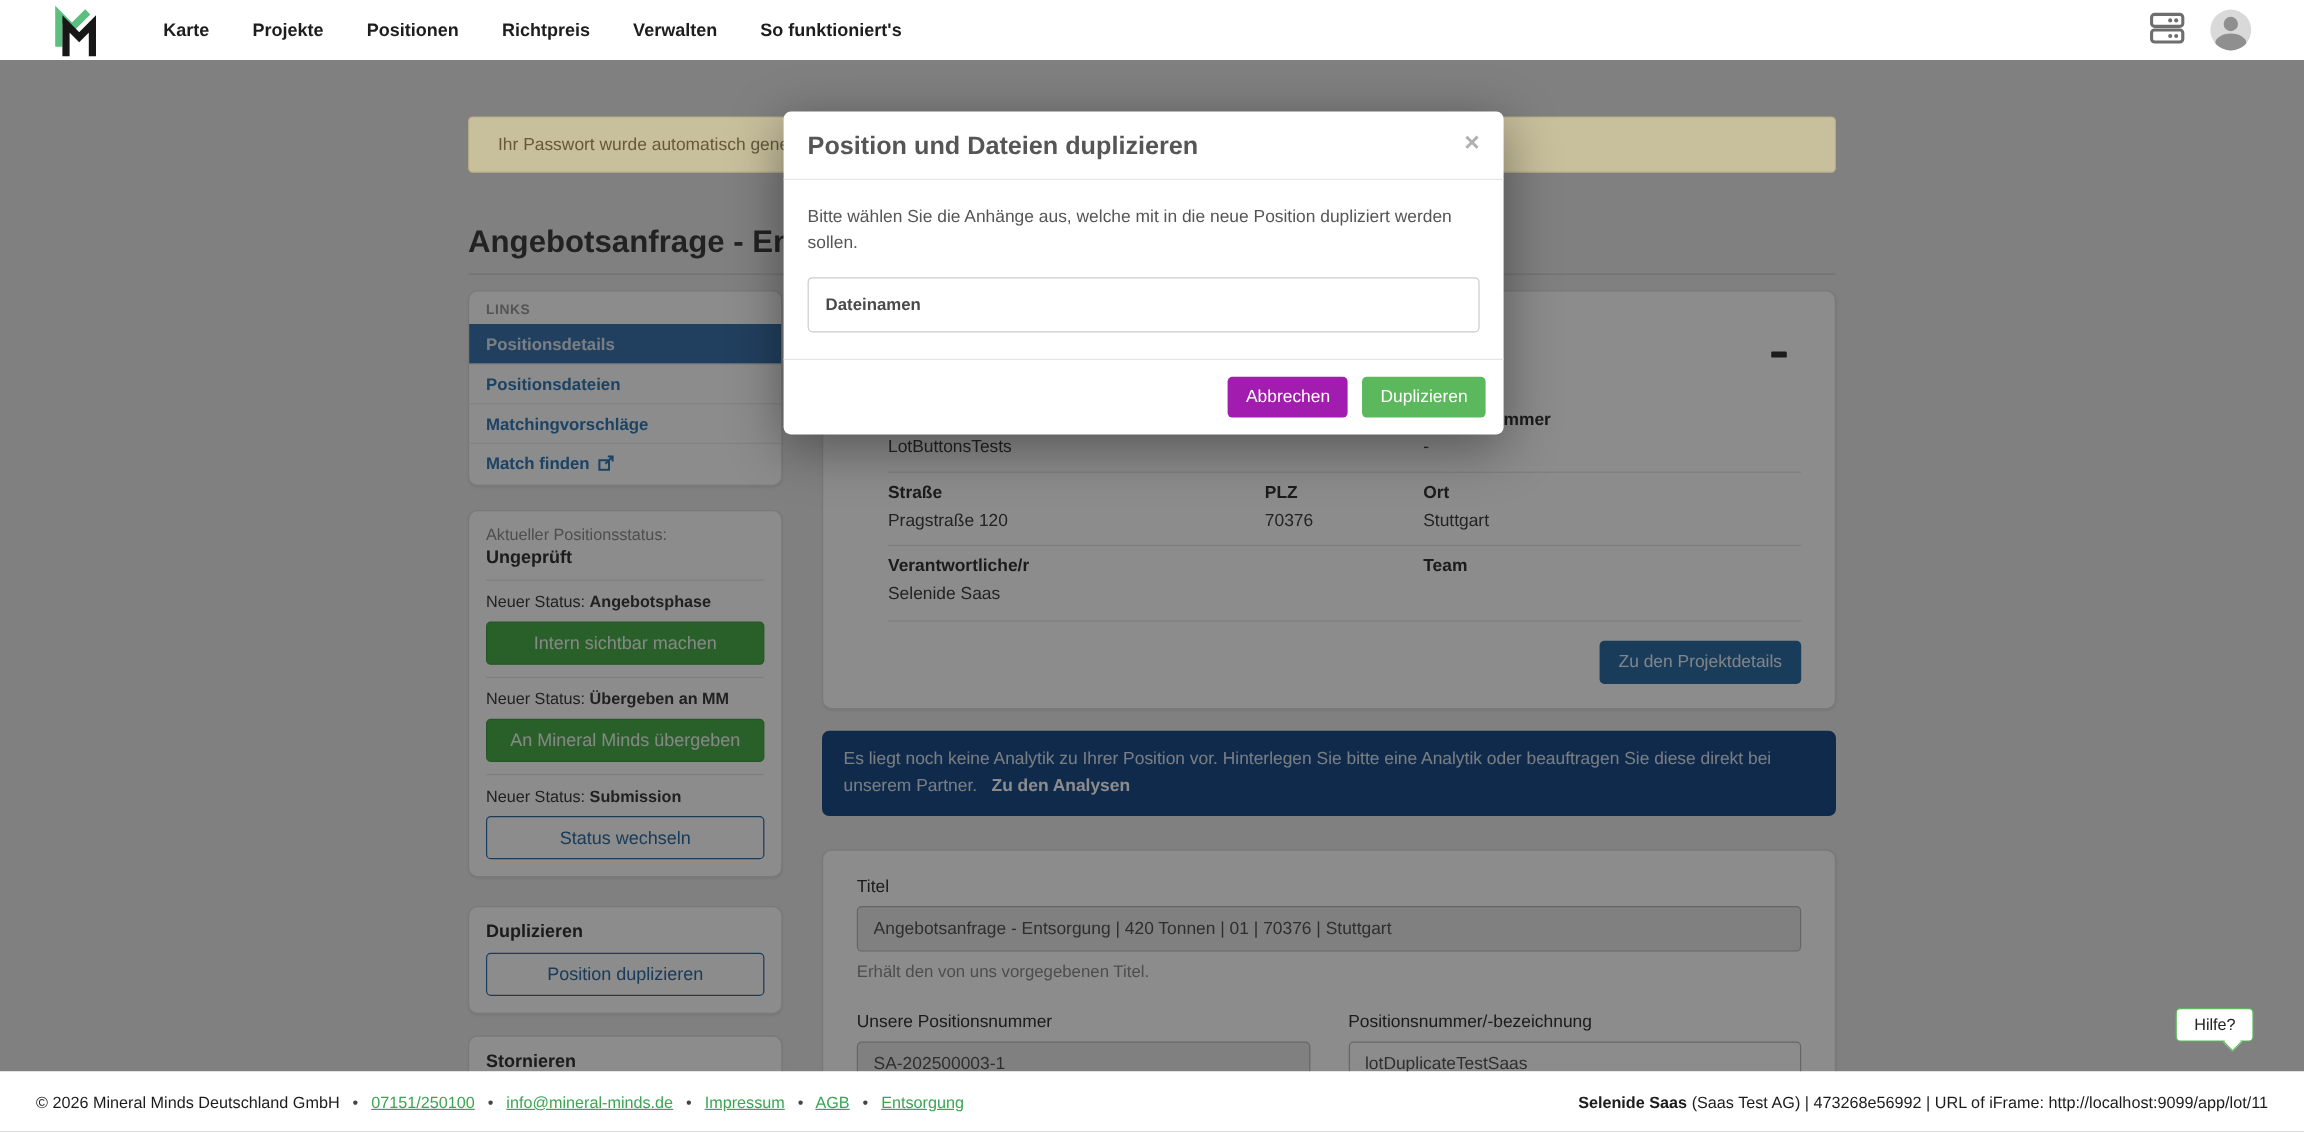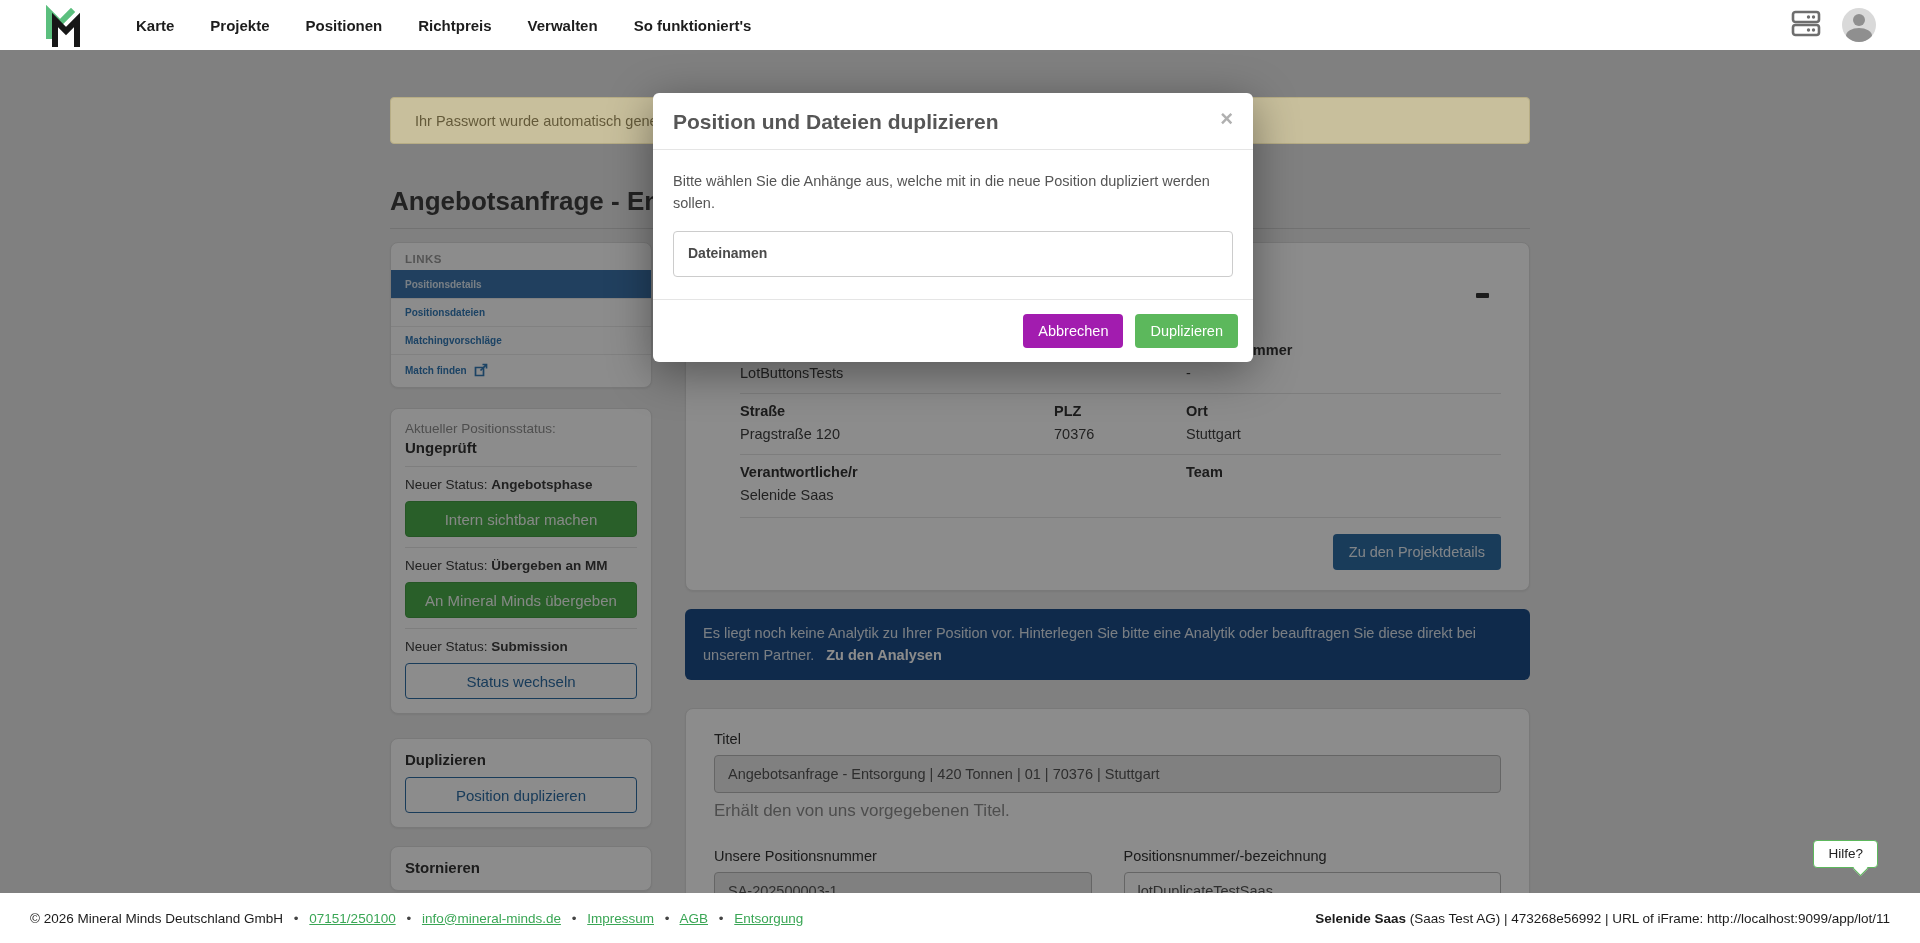--- a/index.html
+++ b/index.html
@@ -32,21 +32,21 @@
 
   .row { display:flex; gap:33px; margin-top:13px; align-items:flex-start; }
   aside { width:262px; flex:none; }
   .main-col { flex:1; min-width:0; }
 
   .card { background:#fff; border:1px solid #dcdcdc; border-radius:8px; box-shadow:0 1px 2px rgba(0,0,0,.06); }
 
   
   .links-card { padding-bottom:2px; }
   .links-header { padding:10px 14px 5px; font-size:11.5px; font-weight:700; letter-spacing:.5px; color:#9a9a9a; }
-  .link-item { padding:8px 14px; font-size:10px; font-weight:700; color:#337ab7; border-top:1px solid #ececec; cursor:pointer;
+  .link-item { padding:8px 14px; font-size:14px; font-weight:700; color:#337ab7; border-top:1px solid #ececec; cursor:pointer;
                display:flex; align-items:center; gap:7px; }
   .link-item.active { background:#3c76ad; color:#dce7f2; border-top-color:#3c76ad; }
   .ext-icon { display:inline-flex; }
 
   
   .status-card { margin-top:20px; padding:12px 14px 14px; }
   .muted-label { font-size:13.5px; color:#8f8f8f; }
   .status-current { font-size:15px; font-weight:700; color:#333; margin-top:3px; }
   .divider { border:none; border-top:1px solid #e6e6e6; margin:10px 0; }
   .step-label { font-size:13.5px; color:#3c3c3c; }
@@ -76,21 +76,21 @@
   .navy-alert { margin-top:18px; background:#1d4e89; border-radius:6px; padding:13px 18px; color:#dde5ee;
                 font-size:14.5px; line-height:1.55; }
   .navy-alert .alert-link { font-weight:700; color:#fff; margin-left:8px; cursor:pointer; }
 
   
   .form-card { margin-top:28px; padding:22px 28px 60px; }
   .form-label { display:block; font-size:14.5px; color:#333; margin-bottom:8px; }
   .input { width:100%; height:38px; border:1px solid #b9b9b9; border-radius:4px; padding:0 13px; font-size:14.5px;
            color:#555; font-family:inherit; background:#fff; }
   .input:disabled { background:#e9e9e9; color:#555; }
-  .helper { font-size:17px; color:#8d8d8d; margin-top:8px; }
+  .helper { font-size:14px; color:#8d8d8d; margin-top:8px; }
   .form-grid { display:grid; grid-template-columns:1fr 1fr; column-gap:32px; margin-top:27px; }
 
   
   .help { position:absolute; top:790px; right:42px; z-index:70; background:#fff; border:1.5px solid #5cb85c;
           border-radius:4px; padding:5px 14px 6px; font-size:13.5px; color:#222; cursor:pointer; }
   .help::after { content:''; position:absolute; bottom:-6.5px; right:11px; width:10px; height:10px; background:#fff;
                  border-right:1.5px solid #5cb85c; border-bottom:1.5px solid #5cb85c; transform:rotate(45deg); }
 
   
   .modal { position:absolute; top:93px; left:653px; width:600px; background:#fff; border-radius:6px; z-index:200;

